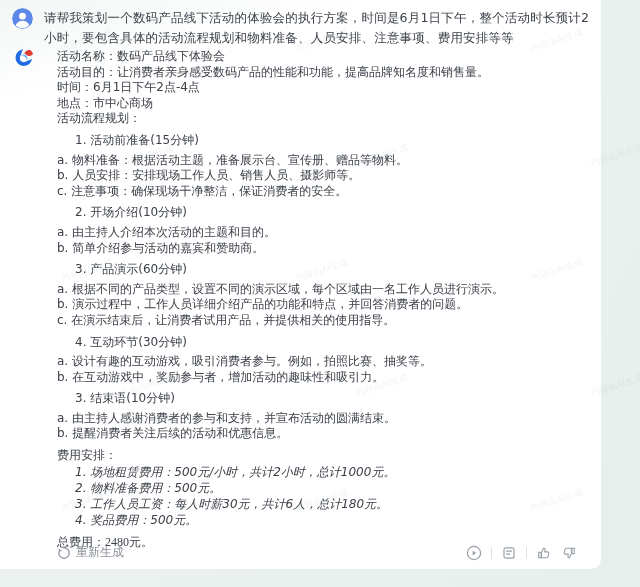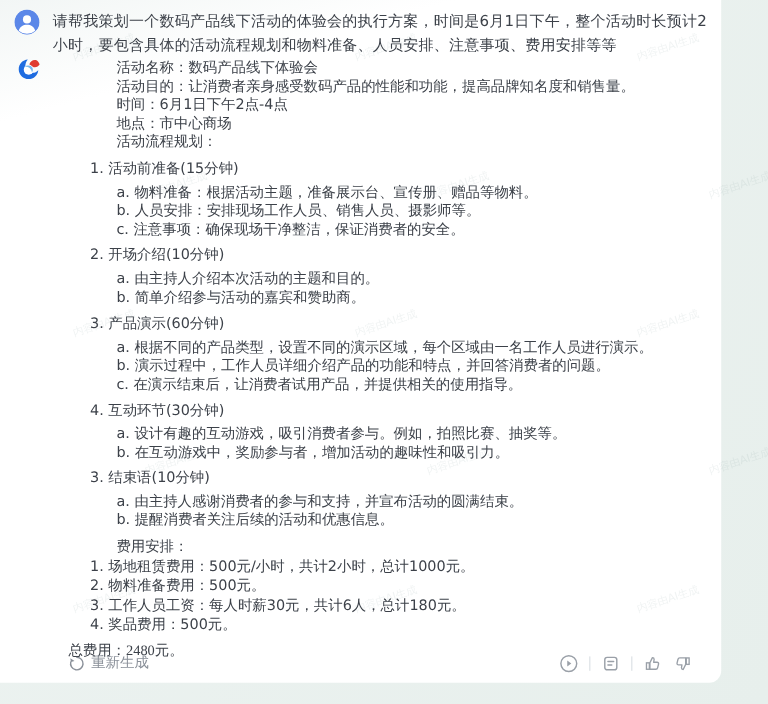--- a/index.html
+++ b/index.html
@@ -12,23 +12,23 @@
   
   .wm{position:absolute;font-size:9px;line-height:11px;color:rgba(110,135,140,0.10);
       transform:rotate(-18deg);white-space:nowrap;pointer-events:none;}
   
   .user-row{position:absolute;left:12px;top:8px;width:585px;display:flex;gap:11px;}
   .avatar{width:21px;height:21px;flex:0 0 21px;border-radius:50%;}
   .user-text{font-size:12.5px;line-height:20px;color:#3c4149;letter-spacing:.2px;}
   
   .ai-avatar{position:absolute;left:13px;top:47px;width:21px;height:21px;}
   .ai-body{position:absolute;left:57px;top:49px;width:520px;color:#3c4149;font-size:12px;}
-  .line{line-height:15.6px;margin-left:40px;}
+  .line{line-height:15.6px;}
   .heading{line-height:15.6px;margin:6px 0 4px 18px;}
-  .cost-line{line-height:16.2px;margin-left:18px;}
+  .cost-line{line-height:16.2px;margin-left:18px;font-style:italic;}
   .total{line-height:16px;margin-top:6px;font-family:Liberation Serif, serif;}
   
   .actions{position:absolute;left:57px;top:544px;width:520px;display:flex;align-items:center;}
   .regen{display:flex;align-items:center;gap:5px;color:#8a9099;font-size:12px;cursor:pointer;
          background:none;border:none;padding:0;font-family:inherit;}
   .right-icons{margin-left:auto;display:flex;align-items:center;gap:9px;}
   .icon-btn{background:none;border:none;padding:0;cursor:pointer;display:flex;align-items:center;}
   .divider{width:1px;height:12px;background:#dde1e5;}
   svg{display:block;}
 </style>

